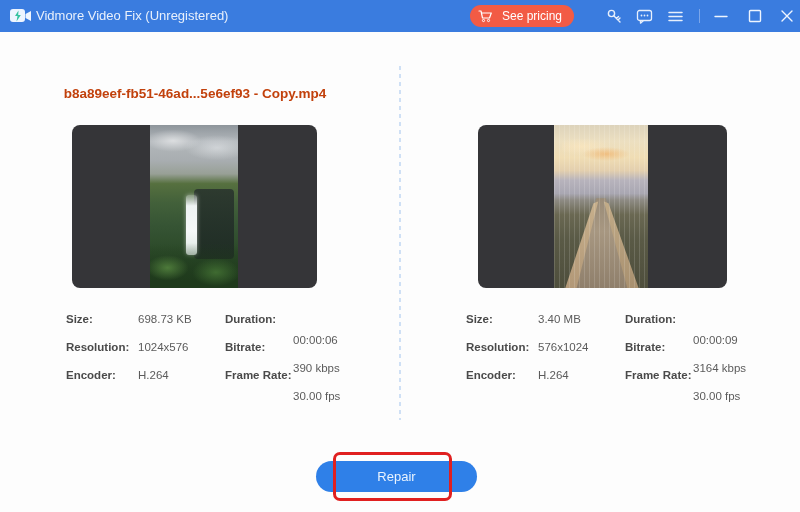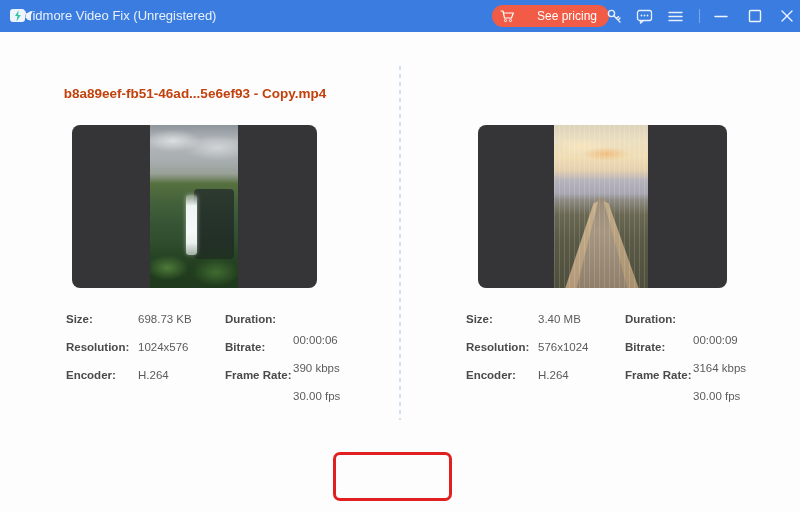--- a/index.html
+++ b/index.html
@@ -2,22 +2,22 @@
 <html><head>
 <meta charset="utf-8">
 <style>
   * { margin:0; padding:0; box-sizing:border-box; }
   html,body { width:800px; height:512px; font-family:"Liberation Sans", sans-serif; background:#fdfdfd; overflow:hidden; }
   .window { position:relative; width:800px; height:512px; background:#fdfdfd; }
 
   
   .titlebar { position:absolute; left:0; top:0; width:800px; height:32px; background:#3a7cdf; display:flex; align-items:center; }
   .app-logo { position:absolute; left:10px; top:6px; width:22px; height:20px; }
-  .app-title { position:absolute; left:24px; top:0; height:17px; line-height:32px; color:#e8f0fc; font-size:13px; }
-  .pricing-btn { position:absolute; left:492px; top:5px; height:22px; padding:0 12px 0 8px; border-radius:11px; background:#f25b45; color:#fff; font-size:12px; display:flex; align-items:center; gap:22px; cursor:pointer; }
+  .app-title { position:absolute; left:36px; top:0; height:17px; line-height:32px; color:#e8f0fc; font-size:13px; }
+  .pricing-btn { position:absolute; left:470px; top:5px; height:22px; padding:0 12px 0 8px; border-radius:11px; background:#f25b45; color:#fff; font-size:12px; display:flex; align-items:center; gap:9px; cursor:pointer; }
   .pricing-btn svg { display:block; }
   .tb-icon { position:absolute; top:8px; width:17px; height:17px; cursor:pointer; }
   .tb-icon svg { display:block; width:100%; height:100%; }
   .tb-sep { position:absolute; left:699px; top:9px; width:1px; height:14px; background:#7ba6ea; }
   .ctl { position:absolute; top:7px; width:18px; height:18px; cursor:pointer; }
   .ctl svg { display:block; width:100%; height:100%; }
 
   
   .panel-title { position:absolute; top:86px; height:18px; font-size:13.5px; font-weight:bold; color:#c2410c; text-align:center; }
   .pt-left  { left:60px;  width:270px; }
@@ -199,15 +199,16 @@
       <span class="v2">3164 kbps</span>
     </div>
     <div class="stat-row">
       <span class="lbl l1">Encoder:</span>
       <span class="v1">H.264</span>
       <span class="lbl l2">Frame Rate:</span>
       <span class="v2">30.00 fps</span>
     </div>
   </div>
 
+  <button class="repair-btn">Repair</button>
   <div class="annotation"></div>
 
 </div>
 
 </body></html>

